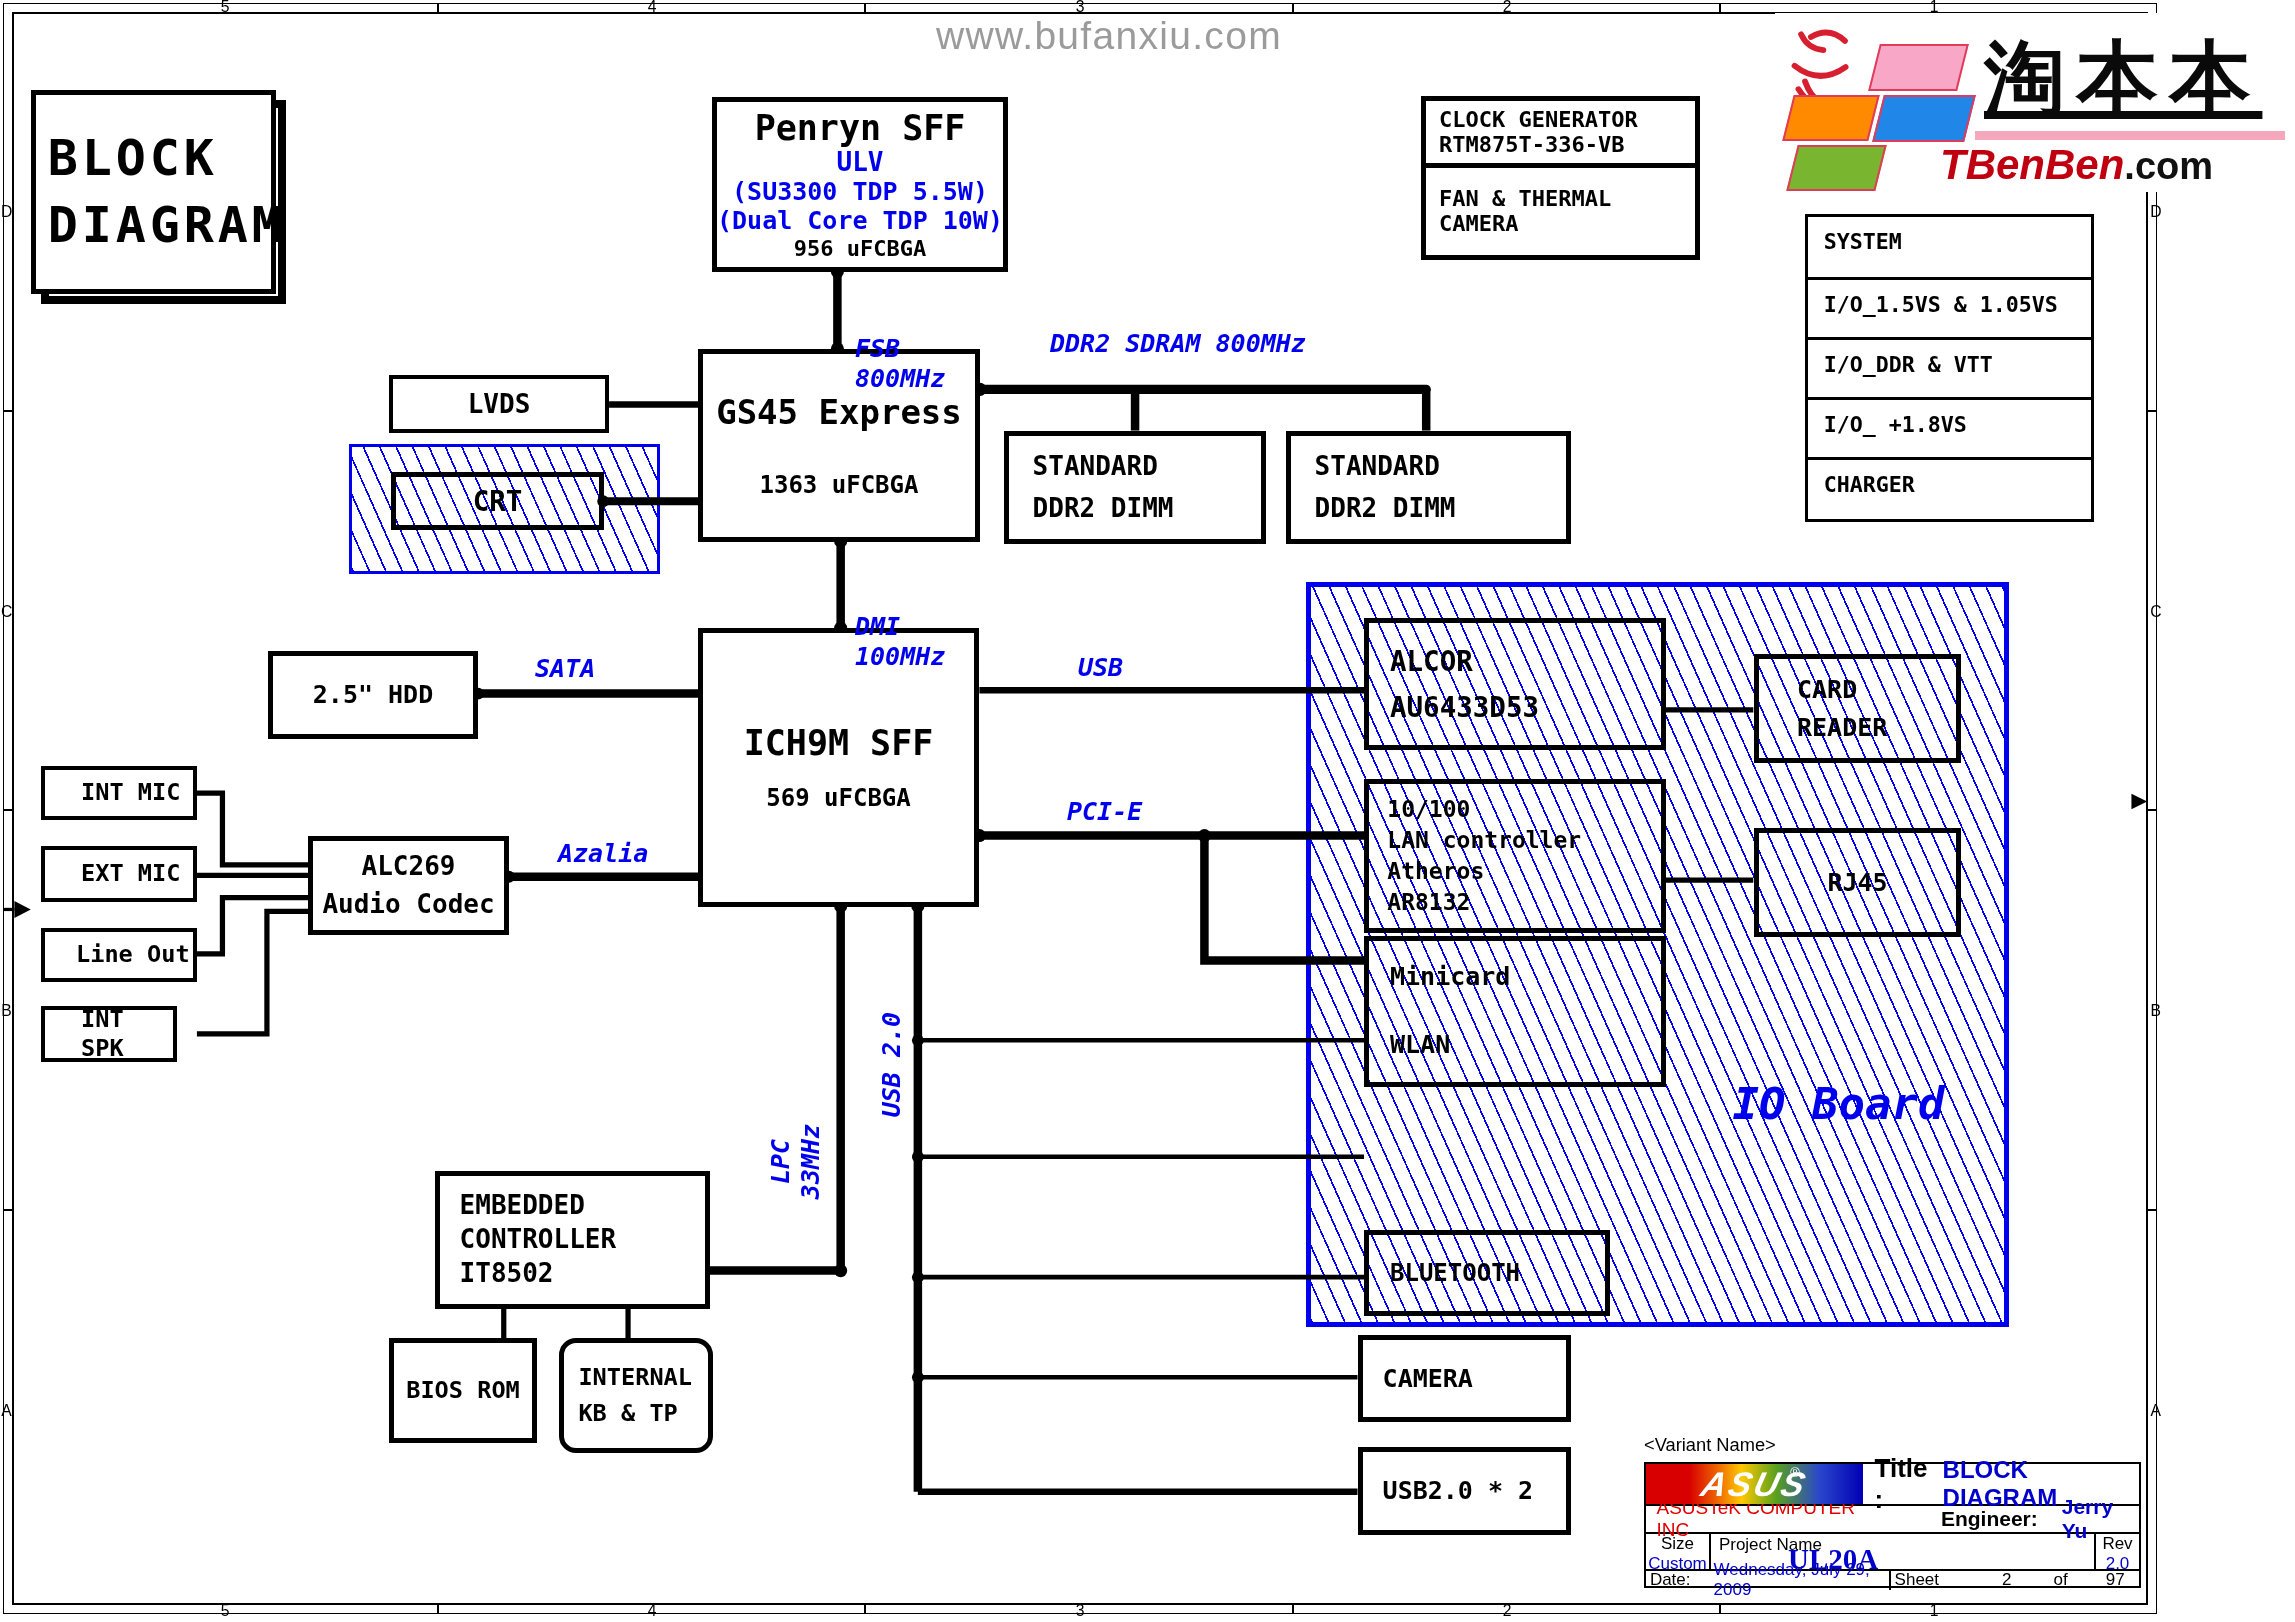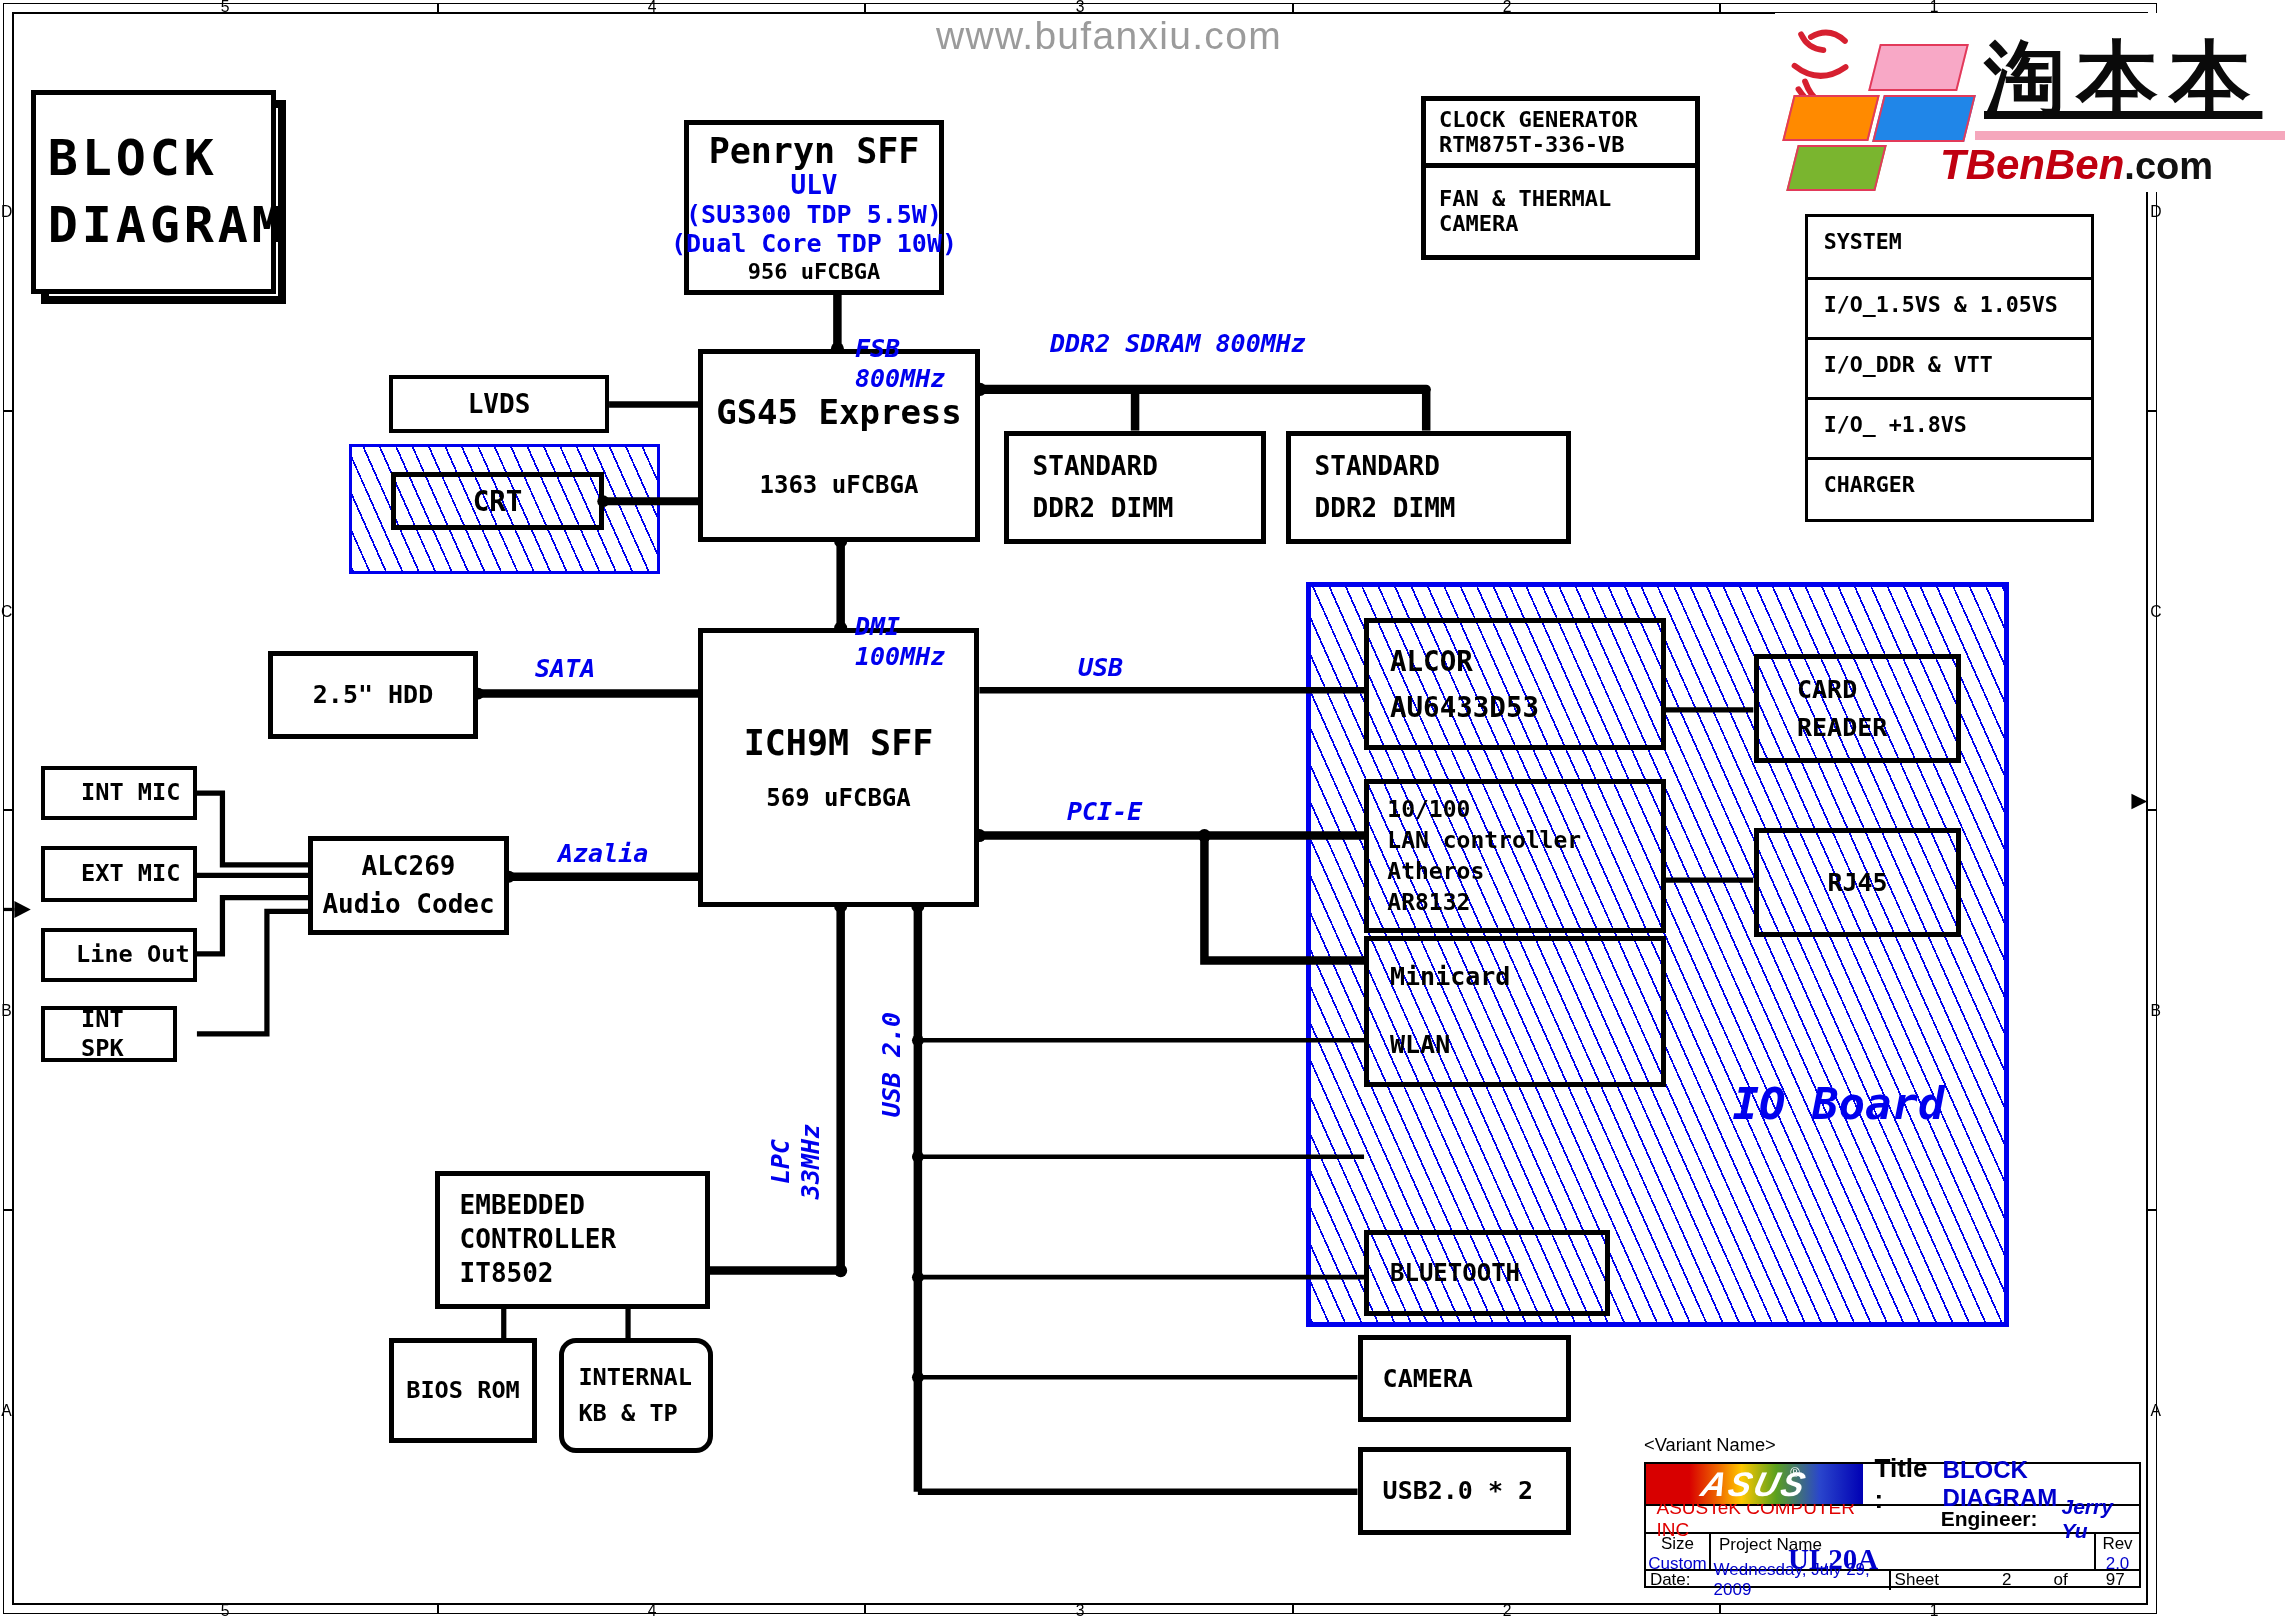--- a/index.html
+++ b/index.html
@@ -148,21 +148,21 @@
       <polygon points="3258,1213 3282,1225 3258,1237"></polygon>
     </g>
   </svg>
 
   <div class="abs" style="left:41px;top:100px;width:245px;height:204px;border:8.5px solid #000;"></div>
   <div class="box big left" style="left:31px;top:90px;width:245px;height:204px;padding-left:11.8px;font-size:50px;letter-spacing:3.9px;line-height:1.35;">
     <span class="l">BLOCK</span>
     <span class="l">DIAGRAM</span>
   </div>
 
-  <div class="box big" style="left:684px;top:97px;width:260px;height:175px;line-height:1.15;margin-top:23px;">
+  <div class="box big" style="left:712px;top:97px;width:296px;height:175px;line-height:1.15;">
     <span class="l" style="font-size:35px;">Penryn SFF</span>
     <span class="l" style="font-size:26px;color:#0000ee;">ULV</span>
     <span class="l" style="font-size:25px;color:#0000ee;">(SU3300 TDP 5.5W)</span>
     <span class="l" style="font-size:25px;color:#0000ee;">(Dual Core TDP 10W)</span>
     <span class="l" style="font-size:22px;">956 uFCBGA</span>
   </div>
 
   <div class="abs" style="left:1421px;top:96px;width:279px;height:164px;border:5.2px solid #000;background:#fff;font-weight:bold;font-size:22px;">
     <div style="box-sizing:border-box;height:67px;border-bottom:5.2px solid #000;display:flex;flex-direction:column;justify-content:center;padding-left:13px;">
       <span class="l">CLOCK GENERATOR</span>
@@ -299,21 +299,21 @@
         <span style="color:#fff;font-weight:bold;font-style:italic;font-size:34px;letter-spacing:2.6px;transform:skewX(-14deg);">ASUS</span>
         <span style="position:absolute;right:63px;top:1.3px;color:#fff;font-size:13px;">®</span>
       </div>
       <span style="font-weight:bold;font-size:26px;margin-left:11.8px;">Title :</span>
       <span class="blue" style="font-weight:bold;font-size:24px;margin-left:2.6px;">BLOCK DIAGRAM</span>
     </div>
 
     <div style="box-sizing:border-box;height:27.5px;border-bottom:2.6px solid #000;display:flex;align-items:center;">
       <span class="red" style="font-size:19px;margin-left:10.5px;">ASUSTeK COMPUTER INC</span>
       <span style="font-weight:bold;font-size:21px;margin-left:63px;">Engineer:</span>
-      <span class="blue" style="font-weight:bold;font-style:italic;font-size:21px;margin-left:24px;">Jerry Yu</span>
+      <span class="blue" style="font-weight:bold;font-size:21px;margin-left:24px;">Jerry Yu</span>
     </div>
 
     <div style="box-sizing:border-box;height:37px;border-bottom:2.6px solid #000;display:flex;">
       <div style="box-sizing:border-box;width:65px;border-right:2.6px solid #000;text-align:center;">
         <div style="font-size:17px;">Size</div>
         <div class="blue" style="font-size:17px;">Custom</div>
       </div>
       <div style="box-sizing:border-box;flex:1;border-right:2.6px solid #000;position:relative;">
         <div style="font-size:17px;margin:1.3px 0 0 7.9px;">Project Name</div>
         <div class="blue" style="position:absolute;left:77px;top:9.2px;font-family:'Liberation Serif',serif;font-weight:bold;font-size:29px;">UL20A</div>

